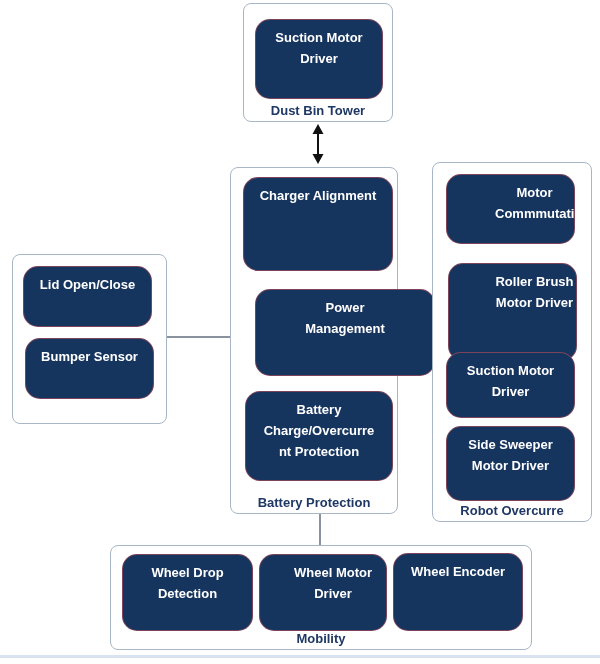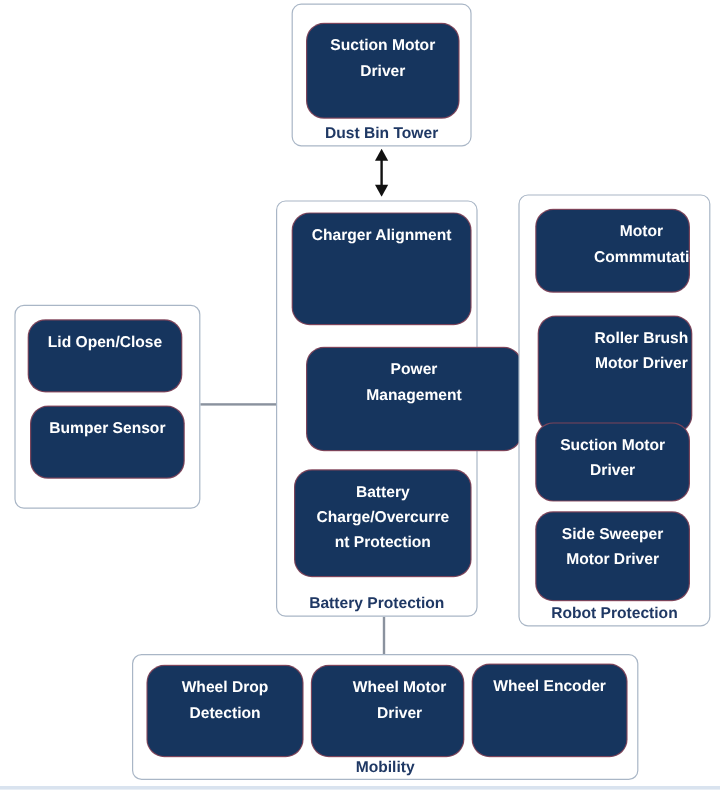--- a/index.html
+++ b/index.html
@@ -139,21 +139,21 @@
 
   <div class="group" id="g-robot">
     <div class="block" id="b-commut">Motor
 Commmutation</div>
     <div class="block" id="b-roller">Roller Brush
 Motor Driver</div>
     <div class="block" id="b-rf-suction">Suction Motor
 Driver</div>
     <div class="block" id="b-sweeper">Side Sweeper
 Motor Driver</div>
-    <div class="group-label">Robot Protection</div>
+    <div class="group-label">Robot Overcurre</div>
   </div>
 
   <div class="group" id="g-mob">
     <div class="block" id="b-wheeldrop">Wheel Drop
 Detection</div>
     <div class="block" id="b-wheelmotor">Wheel Motor
 Driver</div>
     <div class="block" id="b-wheelenc">Wheel Encoder</div>
     <div class="group-label">Mobility</div>
   </div>

